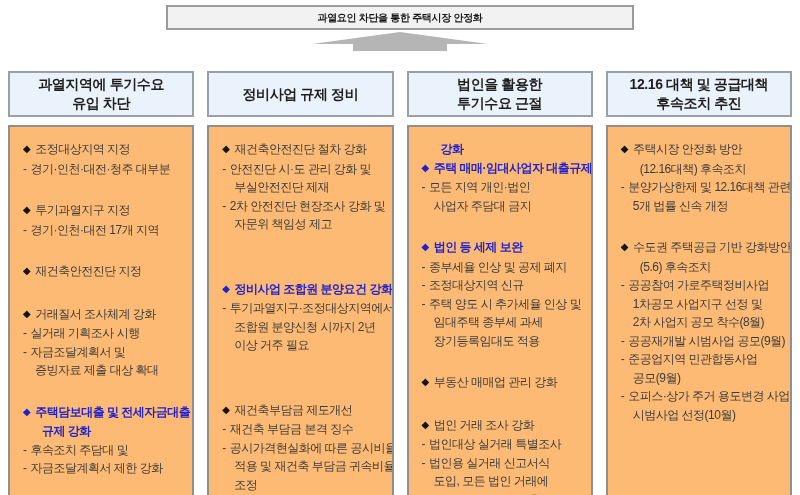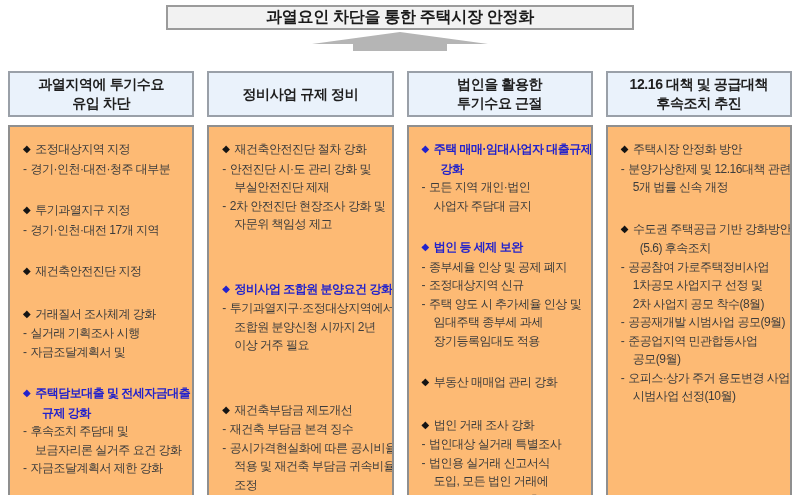--- a/index.html
+++ b/index.html
@@ -4,21 +4,21 @@
 <style>
   html,body{margin:0;padding:0;background:#ffffff;}
   .canvas{
     position:relative;width:800px;height:495px;box-sizing:border-box;
     font-family:"Liberation Sans","DejaVu Sans",sans-serif;overflow:hidden;background:#fff;
   }
   .title-box{
     width:468px;height:25px;margin:5px auto 0;box-sizing:border-box;
     background:#f2f2f2;border:2px solid #9b9b9b;
     display:flex;align-items:center;justify-content:center;
-    font-size:16px;font-weight:bold;color:#1a1a1a;letter-spacing:-0.3px;
+    font-size:10px;font-weight:bold;color:#1a1a1a;letter-spacing:-0.3px;
   }
   .arrow{width:176px;margin:2px auto 0;}
   .arrow-head{
     width:0;height:0;margin:0 auto;
     border-left:88px solid transparent;border-right:88px solid transparent;
     border-bottom:12px solid #b5b5b5;
   }
   .arrow-stem{width:94px;height:7px;background:#b5b5b5;margin:0 auto;}
   .columns{display:flex;gap:13px;padding:0 8px;margin-top:20px;}
   .col{flex:1;display:flex;flex-direction:column;min-width:0;}
@@ -62,25 +62,25 @@
           <div class="ln sub"><span class="d">-</span><span class="t">경기·인천·대전·청주 대부분</span></div>
           <div class="ln gap"></div>
           <div class="ln main"><span class="b">◆</span><span class="t">투기과열지구 지정</span></div>
           <div class="ln sub"><span class="d">-</span><span class="t">경기·인천·대전 17개 지역</span></div>
           <div class="ln gap"></div>
           <div class="ln main"><span class="b">◆</span><span class="t">재건축안전진단 지정</span></div>
           <div class="ln gap"></div>
           <div class="ln main"><span class="b">◆</span><span class="t">거래질서 조사체계 강화</span></div>
           <div class="ln sub"><span class="d">-</span><span class="t">실거래 기획조사 시행</span></div>
           <div class="ln sub"><span class="d">-</span><span class="t">자금조달계획서 및</span></div>
+          <div class="ln cont"><span class="t">증빙자료 제출 대상 확대</span></div>
           <div class="ln gap"></div>
           <div class="ln main blue"><span class="b">◆</span><span class="t">주택담보대출 및 전세자금대출</span></div>
           <div class="ln contm blue"><span class="t">규제 강화</span></div>
           <div class="ln sub"><span class="d">-</span><span class="t">후속조치 주담대 및</span></div>
-          <div class="ln cont"><span class="t">보금자리론 실거주 요건 강화</span></div>
           <div class="ln sub"><span class="d">-</span><span class="t">자금조달계획서 제한 강화</span></div>
         </div>
       </div>
       <div class="col">
         <div class="col-header">정비사업 규제 정비</div>
         <div class="col-body">
           <div class="ln main"><span class="b">◆</span><span class="t">재건축안전진단 절차 강화</span></div>
           <div class="ln sub"><span class="d">-</span><span class="t">안전진단 시·도 관리 강화 및</span></div>
           <div class="ln cont"><span class="t">부실안전진단 제재</span></div>
           <div class="ln sub"><span class="d">-</span><span class="t">2차 안전진단 현장조사 강화 및</span></div>
@@ -97,22 +97,22 @@
           <div class="ln sub"><span class="d">-</span><span class="t">재건축 부담금 본격 징수</span></div>
           <div class="ln sub"><span class="d">-</span><span class="t">공시가격현실화에 따른 공시비율</span></div>
           <div class="ln cont"><span class="t">적용 및 재건축 부담금 귀속비율</span></div>
           <div class="ln cont"><span class="t">조정</span></div>
         </div>
       </div>
       <div class="col">
         <div class="col-header">법인을 활용한
 투기수요 근절</div>
         <div class="col-body">
+          <div class="ln contm blue"><span class="t">강화</span></div>
           <div class="ln main blue"><span class="b">◆</span><span class="t">주택 매매·임대사업자 대출규제</span></div>
-          <div class="ln contm blue"><span class="t">강화</span></div>
           <div class="ln sub"><span class="d">-</span><span class="t">모든 지역 개인·법인</span></div>
           <div class="ln cont"><span class="t">사업자 주담대 금지</span></div>
           <div class="ln gap"></div>
           <div class="ln main blue"><span class="b">◆</span><span class="t">법인 등 세제 보완</span></div>
           <div class="ln sub"><span class="d">-</span><span class="t">종부세율 인상 및 공제 폐지</span></div>
           <div class="ln sub"><span class="d">-</span><span class="t">조정대상지역 신규</span></div>
           <div class="ln sub"><span class="d">-</span><span class="t">주택 양도 시 추가세율 인상 및</span></div>
           <div class="ln cont"><span class="t">임대주택 종부세 과세</span></div>
           <div class="ln cont"><span class="t">장기등록임대도 적용</span></div>
           <div class="ln gap"></div>
@@ -123,20 +123,21 @@
           <div class="ln sub"><span class="d">-</span><span class="t">법인용 실거래 신고서식</span></div>
           <div class="ln cont"><span class="t">도입, 모든 법인 거래에</span></div>
           <div class="ln cont"><span class="t">자금조달계획서 제출 의무화</span></div>
         </div>
       </div>
       <div class="col">
         <div class="col-header">12.16 대책 및 공급대책
 후속조치 추진</div>
         <div class="col-body">
           <div class="ln main"><span class="b">◆</span><span class="t">주택시장 안정화 방안</span></div>
+          <div class="ln contm"><span class="t">(12.16대책) 후속조치</span></div>
           <div class="ln sub"><span class="d">-</span><span class="t">분양가상한제 및 12.16대책 관련</span></div>
           <div class="ln cont"><span class="t">5개 법률 신속 개정</span></div>
           <div class="ln gap"></div>
           <div class="ln main"><span class="b">◆</span><span class="t">수도권 주택공급 기반 강화방안</span></div>
           <div class="ln contm"><span class="t">(5.6) 후속조치</span></div>
           <div class="ln sub"><span class="d">-</span><span class="t">공공참여 가로주택정비사업</span></div>
           <div class="ln cont"><span class="t">1차공모 사업지구 선정 및</span></div>
           <div class="ln cont"><span class="t">2차 사업지 공모 착수(8월)</span></div>
           <div class="ln sub"><span class="d">-</span><span class="t">공공재개발 시범사업 공모(9월)</span></div>
           <div class="ln sub"><span class="d">-</span><span class="t">준공업지역 민관합동사업</span></div>

